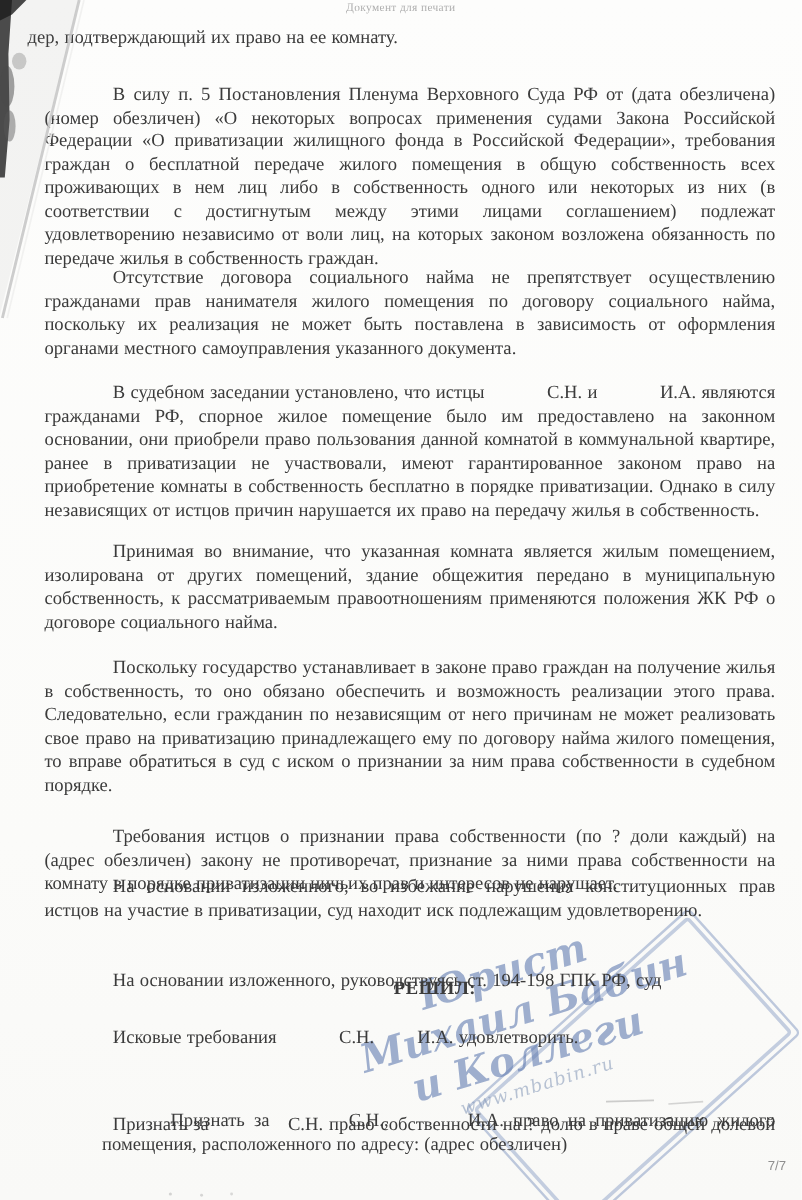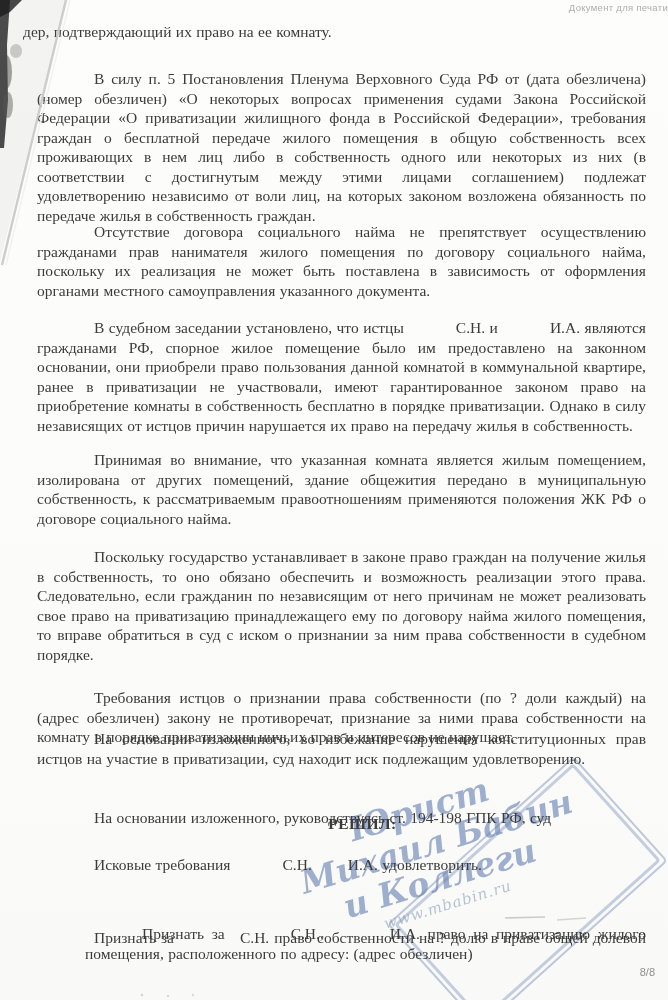--- a/index.html
+++ b/index.html
@@ -5,22 +5,22 @@
   html,body{margin:0;padding:0;}
   body{
     width:668px;height:1000px;position:relative;overflow:hidden;
     background:linear-gradient(180deg,#fdfdfc 0%,#fbfbf9 70%,#f9f9f7 100%);
     font-family:"Liberation Serif","DejaVu Serif",serif;
   }
   .canvas{position:absolute;inset:0;}
 
   
   .print-header{
-    position:absolute;top:2px;left:0;right:0;text-align:right;
-    font-family:Liberation Sans, sans-serif;
+    position:absolute;top:2px;left:0;right:0;text-align:center;
+    font-family:Liberation Serif, serif;
     font-size:9.5px;color:#aeaeae;letter-spacing:.3px;
   }
 
   
   #doc{position:absolute;left:37px;right:22px;top:0;z-index:3;color:#3b3b3b;}
   .para{
     position:absolute;left:0;right:0;
     font-size:15.5px;line-height:19.5px;
     text-align:justify;text-indent:57px;
     word-spacing:.5px;
@@ -109,21 +109,21 @@
       <div class="para para-5">Поскольку государство устанавливает в законе право граждан на получение жилья в собственность, то оно обязано обеспечить и возможность реализации этого права. Следовательно, если гражданин по независящим от него причинам не может реализовать свое право на приватизацию принадлежащего ему по договору найма жилого помещения, то вправе обратиться в суд с иском о признании за ним права собственности в судебном порядке.</div>
       <div class="para para-6">Требования истцов о признании права собственности (по ? доли каждый) на (адрес обезличен) закону не противоречат, признание за ними права собственности на комнату в порядке приватизации ничьих прав и интересов не нарушает.</div>
       <div class="para para-7">На основании изложенного, во избежание нарушения конституционных прав истцов на участие в приватизации, суд находит иск подлежащим удовлетворению.</div>
       <div class="para para-8">На основании изложенного, руководствуясь ст. 194-198 ГПК РФ, суд</div>
       <div class="para para-9 center">РЕШИЛ:</div>
       <div class="para para-10">Исковые требования<span class="gap gap-m"></span>С.Н.<span class="gap gap-s"></span>И.А. удовлетворить.</div>
       <div class="para para-11">Признать за<span class="gap gap-l"></span>С.Н.,<span class="gap gap-l"></span>И.А. право на приватизацию жилого помещения, расположенного по адресу: (адрес обезличен)</div>
       <div class="para para-12 justify-full">Признать за<span class="gap gap-l"></span>С.Н. право собственности на ? долю в праве общей долевой</div>
     </div>
 
-  <div class="page-number">8/8</div>
+  <div class="page-number">7/7</div>
 
   <svg class="artifacts" width="668" height="1000" viewBox="0 0 668 1000" xmlns="http://www.w3.org/2000/svg">
     <polygon points="0,0 66,0 0,262" fill="#6b6b6b" opacity="0.07"></polygon>
     <path d="M66,0 L2,265" stroke="#c4c4c4" stroke-width="2.4" opacity="0.85" fill="none"></path>
     <path d="M70,0 L6,265" stroke="#efefee" stroke-width="1.4" opacity="0.9" fill="none"></path>
     <path d="M0,0 L10,0 L7,45 L8,100 L4,148 L0,148 Z" fill="#262626" opacity="0.82"></path>
     <polygon points="0,0 22,0 10,12 0,17" fill="#1c1c1c" opacity="0.8"></polygon>
     <ellipse cx="6" cy="72" rx="6" ry="17" fill="#4a4a4a" opacity="0.5"></ellipse>
     <ellipse cx="8" cy="105" rx="5" ry="13" fill="#565656" opacity="0.45"></ellipse>
     <ellipse cx="16" cy="51" rx="6" ry="7" fill="#6e6e6e" opacity="0.32"></ellipse>

